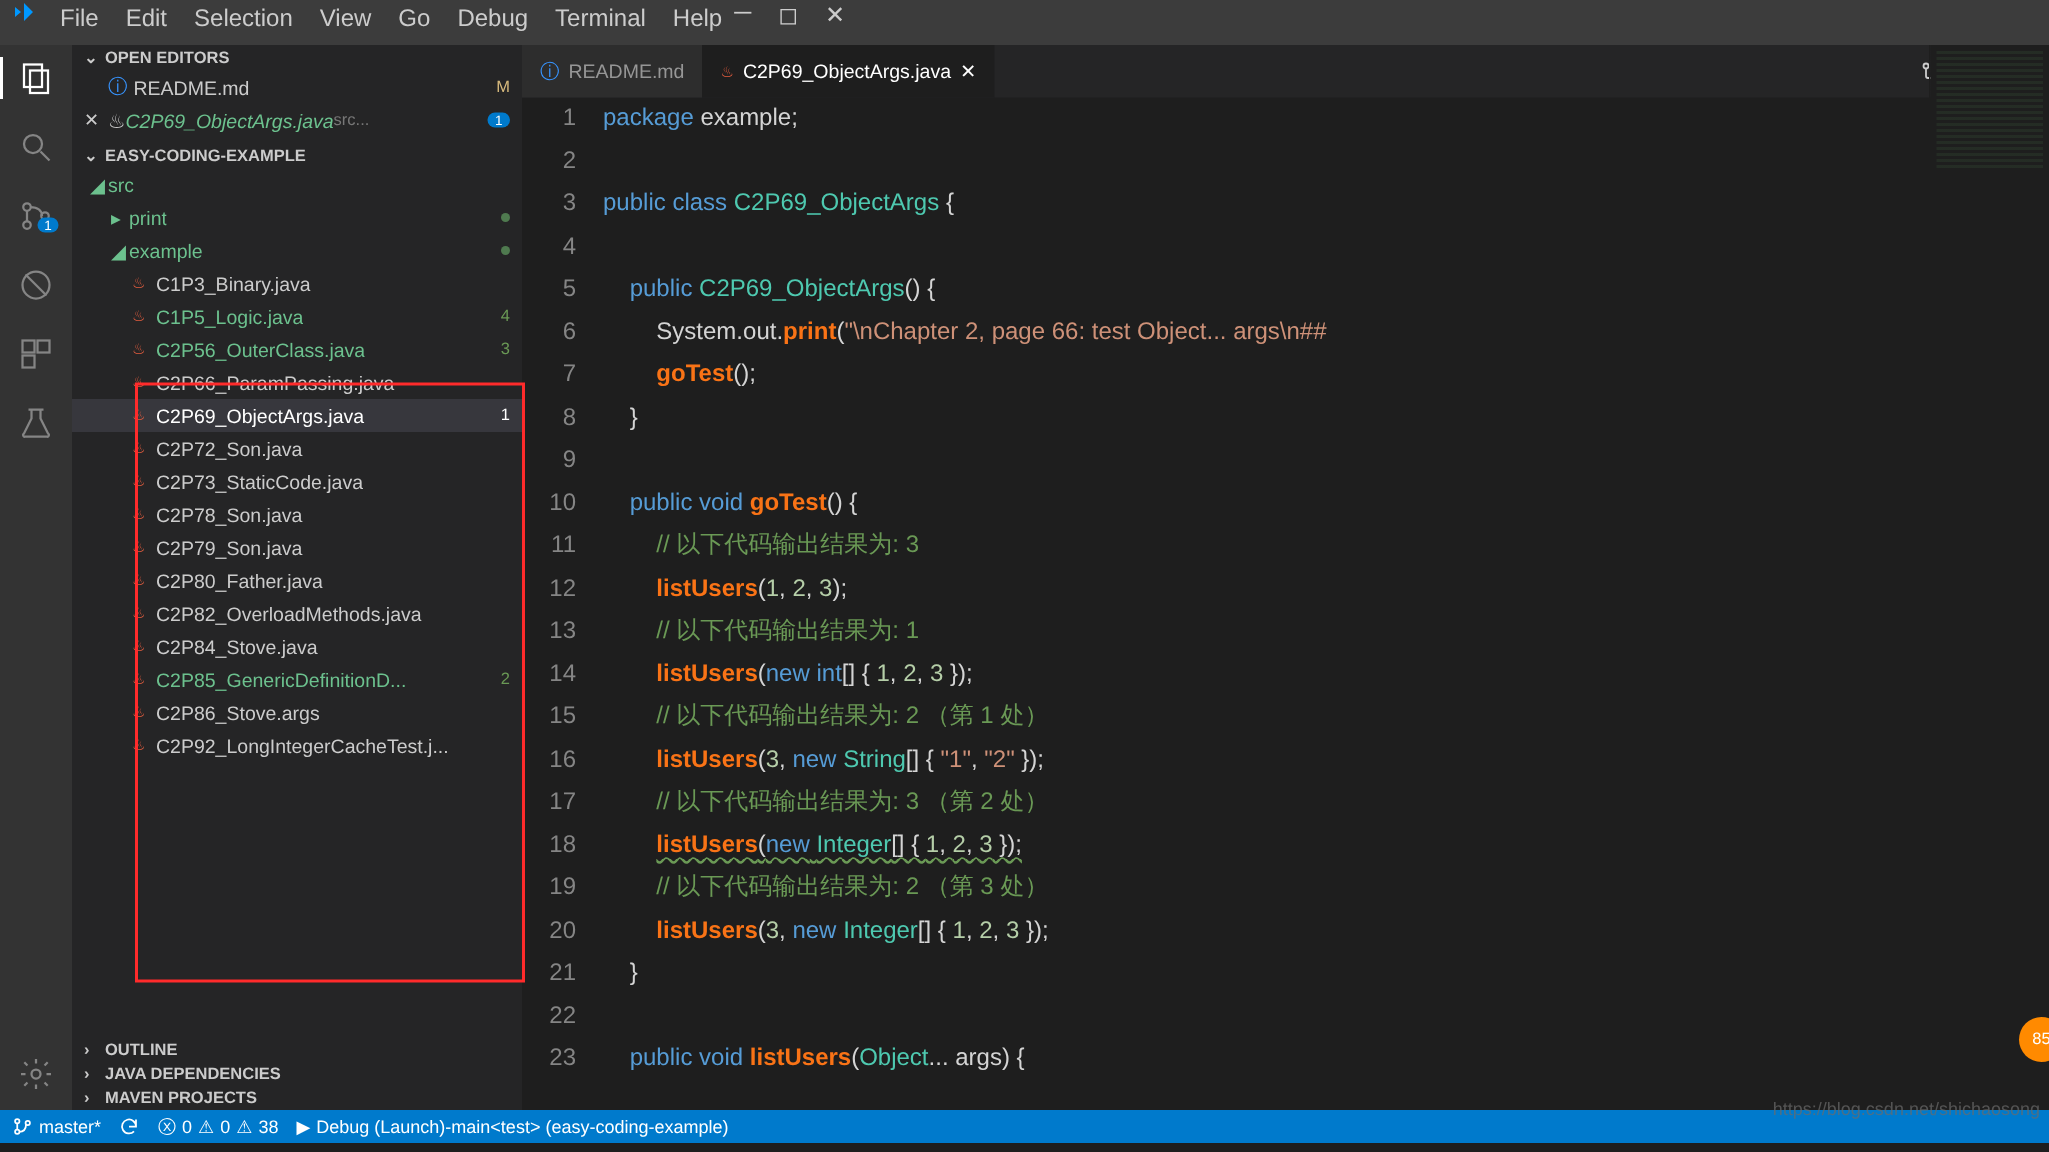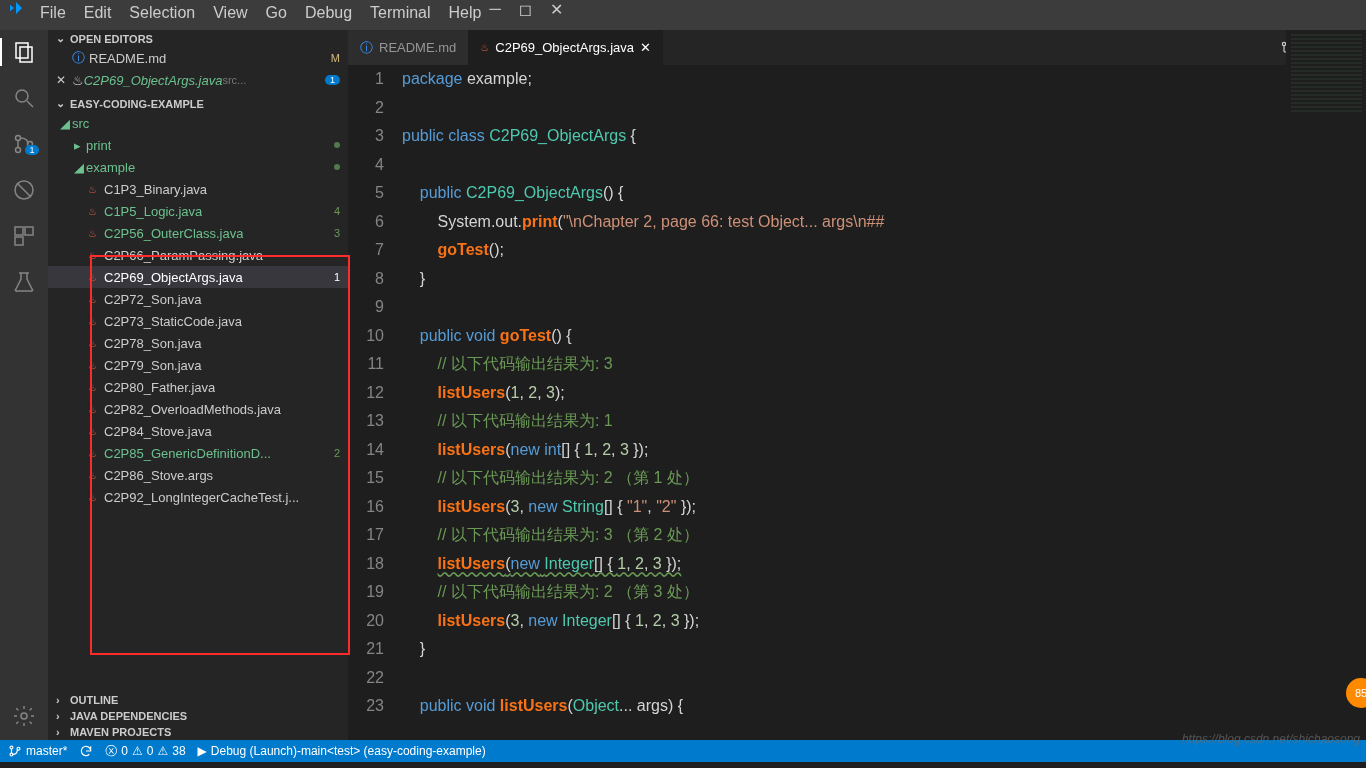--- a/index.html
+++ b/index.html
@@ -50,21 +50,21 @@
 .str { color: #ce9178; }
 .cmt { color: #6a9955; }
 .num { color: #b5cea8; }
 .pkg { color: #d4d4d4; }
 .underline-wavy { text-decoration: underline wavy #6a9955; text-underline-offset: 3px; }
 .minimap { position: absolute; right: 0; top: 0; width: 80px; height: 120px; background: linear-gradient(#1e1e1e,#1e1e1e); border-left: 1px solid #1e1e1e; }
 .minimap::before { content: ""; display: block; height: 80px; margin: 4px; background: repeating-linear-gradient(#2b3a2b 0 2px, transparent 2px 4px); opacity: 0.5; }
 .statusbar { height: 22px; background: #007acc; display: flex; align-items: center; font-size: 12px; color: #ffffff; padding: 0 8px; gap: 12px; }
 .statusbar .group { display: flex; align-items: center; gap: 4px; }
 .statusbar .right { margin-left: auto; display: flex; gap: 12px; }
-.watermark { position: absolute; right: 6px; bottom: 22px; color: #6b6b6b; font-size: 12px; font-style: italic; opacity: 0.7; }
+.watermark { position: absolute; right: 6px; bottom: 22px; color: #6b6b6b; font-size: 12px; opacity: 0.7; }
 .collapsed-sections { display: flex; flex-direction: column; }
 .pill { position: absolute; right: -10px; bottom: 60px; width: 30px; height: 30px; border-radius: 50%; background: #ff8a00; color: #fff; display: flex; align-items: center; justify-content: center; font-size: 11px; }
 svg { display: block; }
 </style>
 </head>
 <body>
 
 <div class="titlebar">
   <span class="logo">
     <svg width="16" height="16" viewBox="0 0 24 24">

